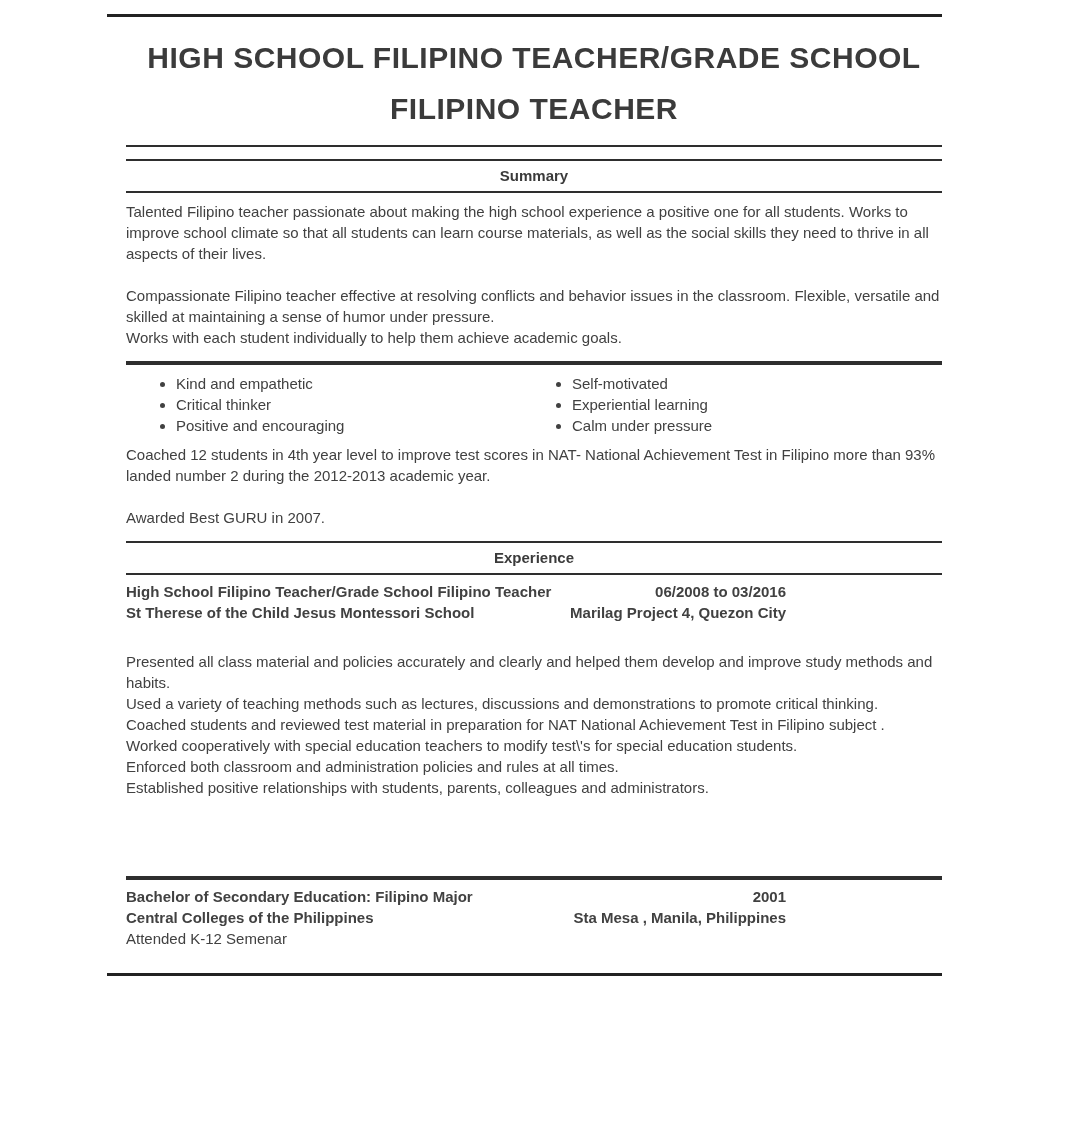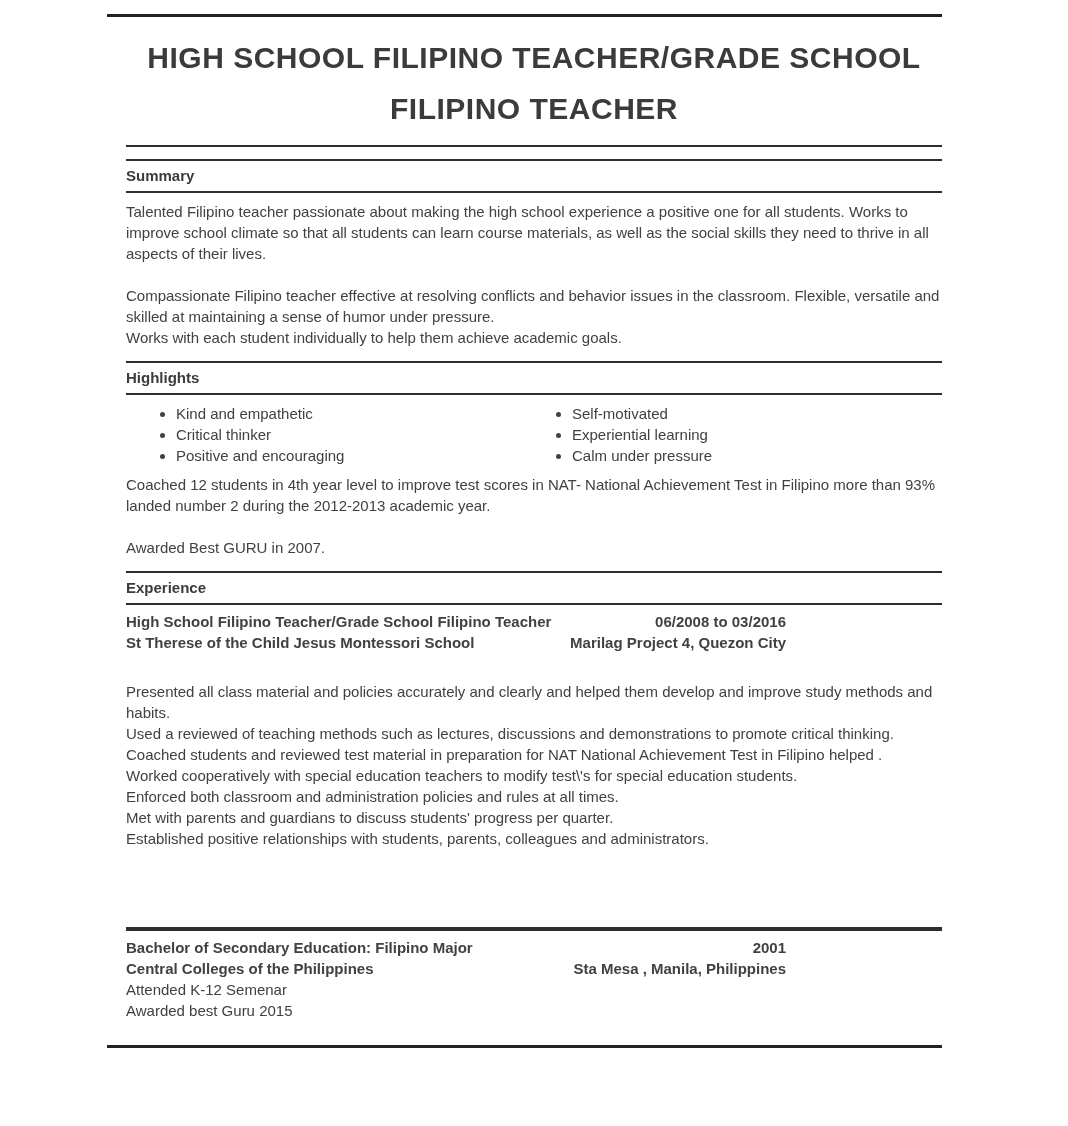--- a/index.html
+++ b/index.html
@@ -30,21 +30,21 @@
     line-height: 51px;
     letter-spacing: 0.5px;
     margin: 15px 0 11px 0;
   }
 
   .section-head { margin-top: 13px; }
   .section-head.first { margin-top: 12px; }
   .section-head .heading {
     margin: 0;
     padding: 4px 0 5px 0;
-    text-align: left;
+    text-align: center;
     font-size: 15px;
     font-weight: bold;
     color: #3b3b3b;
   }
 
   .section-body { margin-top: 8px; }
   .section-body p { margin: 0; max-width: 865px; }
   .gap-after { margin-bottom: 21px !important; }
 
   
@@ -85,21 +85,20 @@
     <div class="rule"></div>
   </div>
   <div class="section-body">
     <p class="gap-after">Talented Filipino teacher passionate about making the high school experience a positive one for all students. Works to improve school climate so that all students can learn course materials, as well as the social skills they need to thrive in all aspects of their lives.</p>
     <p>Compassionate Filipino teacher effective at resolving conflicts and behavior issues in the classroom. Flexible, versatile and skilled at maintaining a sense of humor under pressure.</p>
     <p>Works with each student individually to help them achieve academic goals.</p>
   </div>
 
   <div class="section-head">
     <div class="rule"></div>
-    <h2 class="heading">Highlights</h2>
     <div class="rule"></div>
   </div>
   <div class="highlights-cols">
     <ul class="col-left">
       <li>Kind and empathetic</li>
       <li>Critical thinker</li>
       <li>Positive and encouraging</li>
     </ul>
     <ul class="col-right">
       <li>Self-motivated</li>
@@ -123,42 +122,40 @@
       <div class="left">High School Filipino Teacher/Grade School Filipino Teacher</div>
       <div class="right">06/2008 to 03/2016</div>
     </div>
     <div class="meta-row">
       <div class="left">St Therese of the Child Jesus Montessori School</div>
       <div class="right">Marilag Project 4, Quezon City</div>
     </div>
   </div>
   <div class="duties">
     <p class="duty">Presented all class material and policies accurately and clearly and helped them develop and improve study methods and habits.</p>
-    <p class="duty">Used a reviewed of teaching methods such as lectures, discussions and demonstrations to promote critical thinking.</p>
-    <p class="duty">Coached students and reviewed test material in preparation for NAT National Achievement Test in Filipino helped .</p>
+    <p class="duty">Used a variety of teaching methods such as lectures, discussions and demonstrations to promote critical thinking.</p>
+    <p class="duty">Coached students and reviewed test material in preparation for NAT National Achievement Test in Filipino subject .</p>
     <p class="duty">Worked cooperatively with special education teachers to modify test\'s for special education students.</p>
     <p class="duty">Enforced both classroom and administration policies and rules at all times.</p>
-    <p class="duty">Met with parents and guardians to discuss students' progress per quarter.</p>
     <p class="duty">Established positive relationships with students, parents, colleagues and administrators.</p>
   </div>
 
   <div class="section-head education-head">
     <div class="rule"></div>
     <div class="rule"></div>
   </div>
   <div class="meta-rows">
     <div class="meta-row">
       <div class="left">Bachelor of Secondary Education: Filipino Major</div>
       <div class="right">2001</div>
     </div>
     <div class="meta-row regular">
       <div class="left">Central Colleges of the Philippines</div>
       <div class="right">Sta Mesa , Manila, Philippines</div>
     </div>
     <div class="edu-notes">
       <div>Attended K-12 Semenar</div>
-      <div>Awarded best Guru 2015</div>
     </div>
   </div>
 
   <div class="rule-thick rule-wide bottom-rule"></div>
 
 </div>
 
 </body></html>

